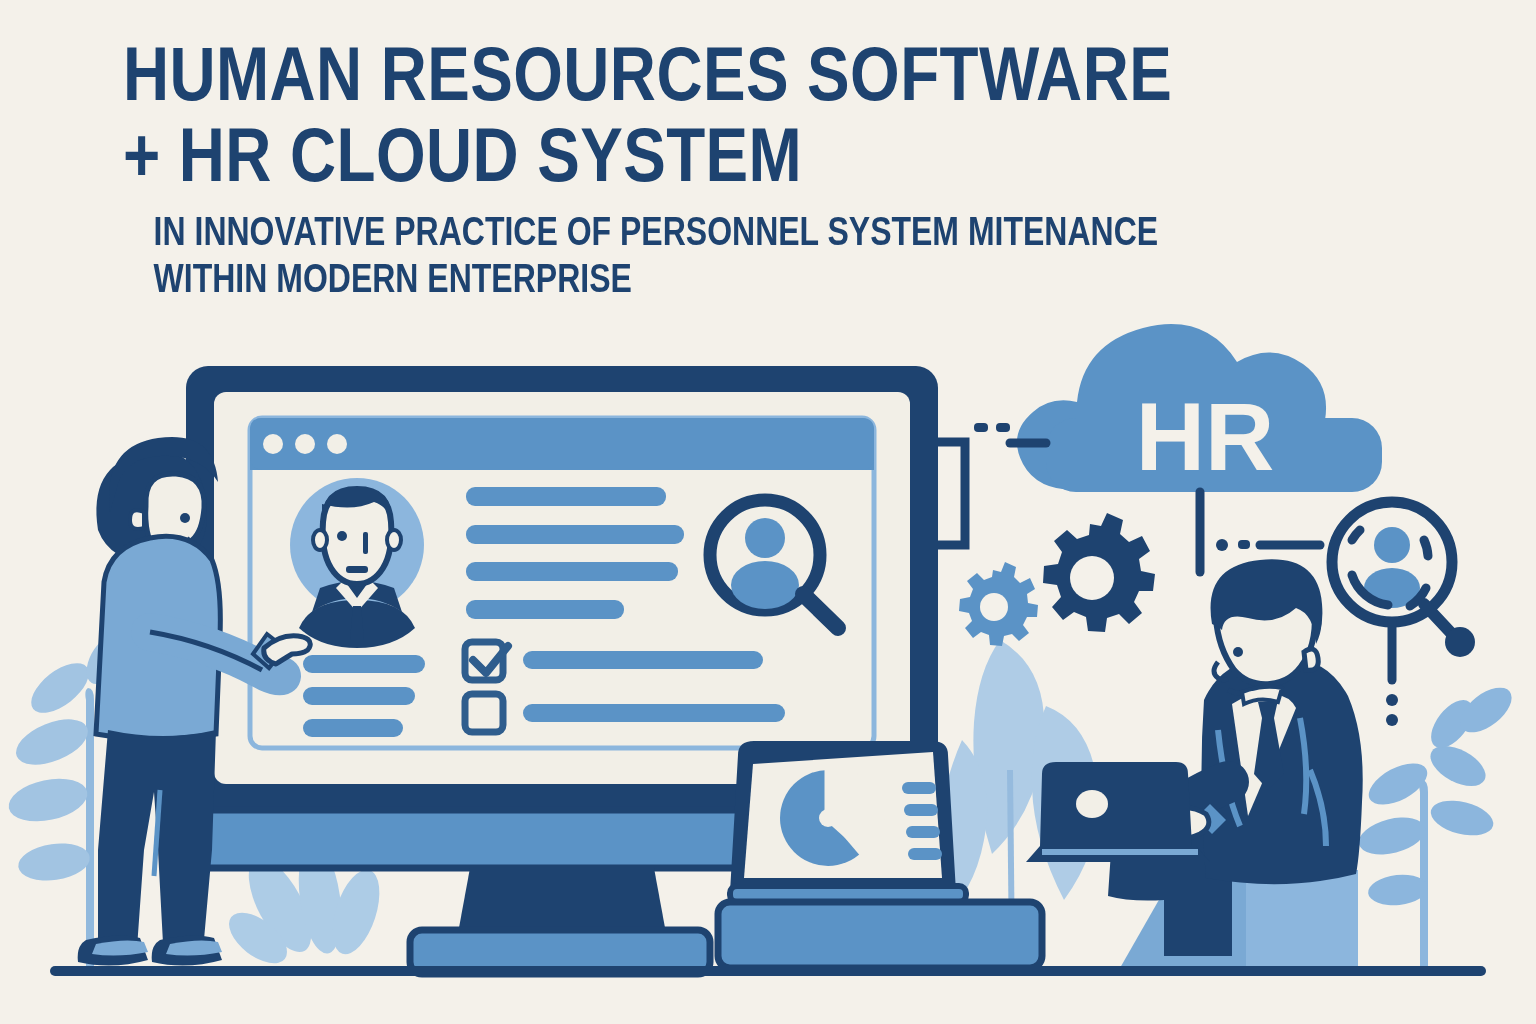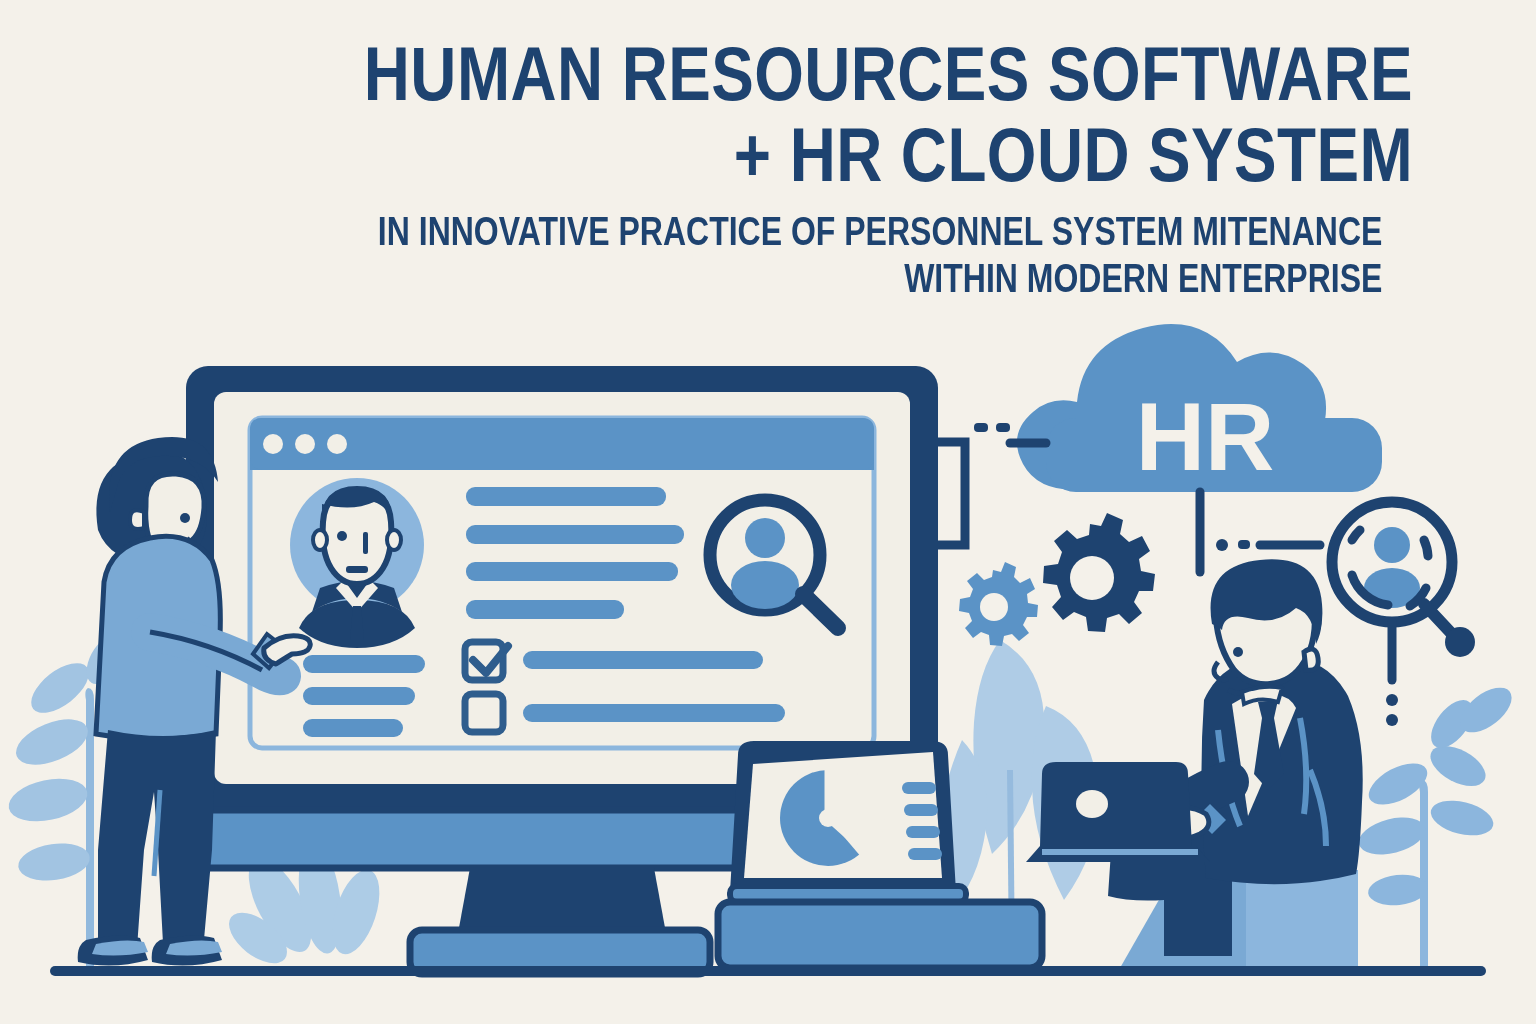--- a/index.html
+++ b/index.html
@@ -7,21 +7,21 @@
     width:1536px;height:1024px;
     background:#f4f1ea;
     font-family:"Liberation Sans", sans-serif;
     overflow:hidden;
     position:relative;
   }
   #stage{position:absolute;inset:0;}
   svg.layer{position:absolute;left:0;top:0;width:1536px;height:1024px;}
 
   .title-block{
-    position:absolute;left:0;top:38px;width:1536px;text-align:right;
+    position:absolute;left:0;top:38px;width:1536px;text-align:left;
     pointer-events:none;
   }
   .t1,.t2{
     display:block;
     color:#1e4370;
     font-weight:bold;
     letter-spacing:0.5px;
     line-height:0.96;
     transform:scaleX(0.84);
     transform-origin:center;

